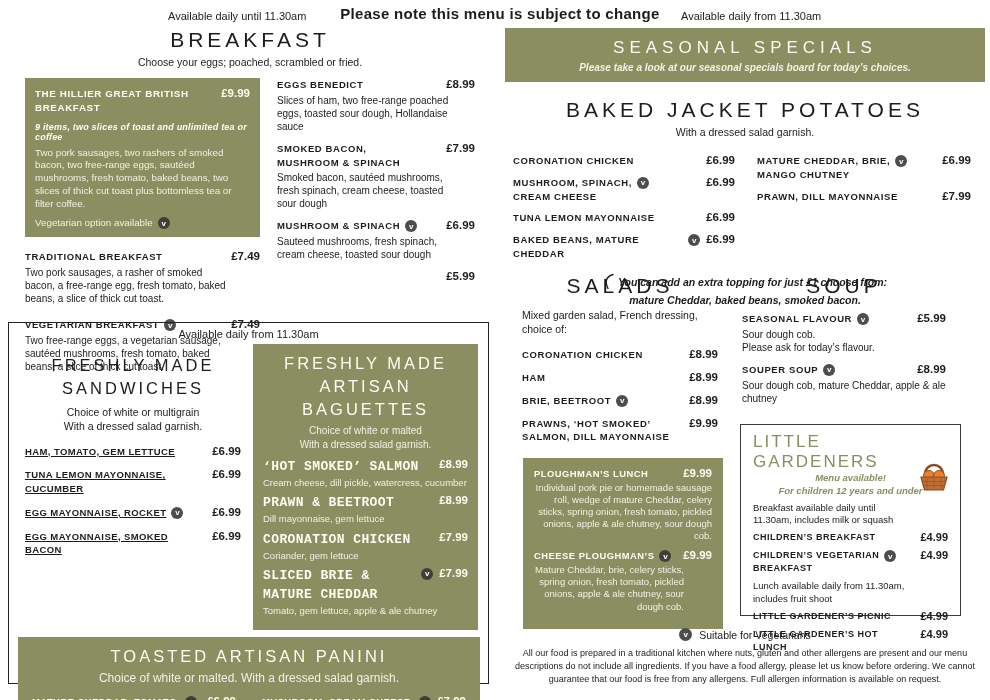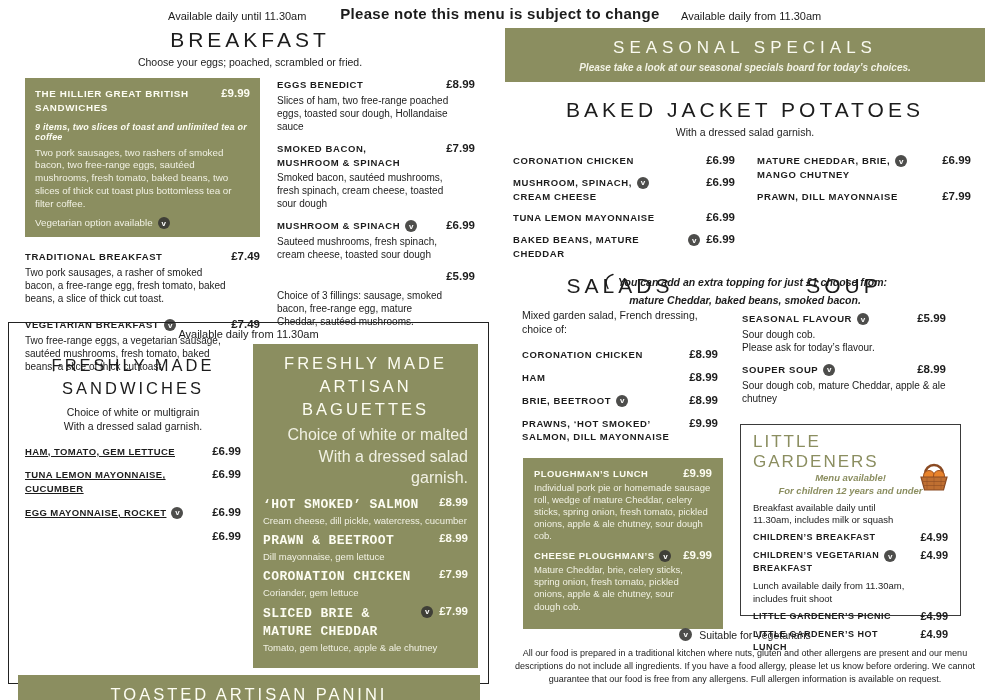--- a/index.html
+++ b/index.html
@@ -53,21 +53,21 @@
 
   
   .lunch-box{position:absolute;left:8px;top:322px;width:481px;height:362px;border:1.5px solid #222;}
   .lb-note{text-align:center;font-size:11px;margin:5px 0 2px;}
   .lb-cols{display:flex;padding:2px 10px 0 10px;}
   .sandwiches{width:230px;padding:10px 8px 0 6px;}
   .sandwiches .subs{margin:5px 0 11px;}
   .sandwiches .item{margin-bottom:10px;}
   .sandwiches .iname,.sandwiches .iname2{letter-spacing:.4px;text-decoration:underline;}
   .baguette-card{flex:1;margin-left:4px;background:var(--green);color:#fdfdf2;padding:8px 10px 8px;}
-  .baguette-card .subs{color:#f1f1e3;margin:3px 0 7px;font-size:16px;text-align:right;}
+  .baguette-card .subs{color:#f1f1e3;margin:3px 0 7px;font-size:10px;}
   .baguette-card .item{margin-bottom:5px;}
   .baguette-card .iname{font-size:13px;letter-spacing:.4px;font-family:Liberation Mono, monospace;}
   .baguette-card .idesc{color:#f1f1e3;font-size:9.5px;margin-top:0;}
   .panini-card{margin:7px 8px 0 9px;background:var(--green);color:#fdfdf2;padding:8px 14px 10px;}
   .panini-card .subs{color:#f1f1e3;margin:2px 0 9px;font-size:12px;}
   .p-cols{display:flex;}
   .p-col{flex:1;}
   .p-col + .p-col{margin-left:26px;}
   .panini-card .item{margin-bottom:7px;}
   .panini-card .iname,.panini-card .iname2{font-size:9.4px;letter-spacing:.5px;}
@@ -92,21 +92,21 @@
   .salads{position:absolute;left:522px;top:274px;width:196px;}
   .salads .intro{font-size:10.5px;line-height:1.35;margin:10px 0 12px;max-width:182px;}
   .salads .item{margin-bottom:9px;}
   .soup{position:absolute;left:742px;top:274px;width:204px;}
   .soup h2{margin-bottom:14px;}
   .soup .item{margin-bottom:9px;}
 
   
   .ploughmans{position:absolute;left:523px;top:458px;width:200px;background:var(--green);
               color:#fdfdf2;padding:9px 11px 9px;}
-  .ploughmans .item{margin-bottom:7px;}
+  .ploughmans .item{margin-bottom:7px;text-align:right;}
   .ploughmans .iname{font-size:9.4px;letter-spacing:.5px;}
   .ploughmans .idesc{color:#f1f1e3;font-size:9.5px;line-height:1.28;margin-top:1px;}
 
   
   .lg-box{position:absolute;left:740px;top:424px;width:221px;height:192px;border:1px solid #3a3a3a;
           padding:7px 12px 6px;}
   .lg-box h2{font-weight:400;font-size:17px;letter-spacing:2px;color:var(--green);}
   .lg-box .lgsub{font-size:9.5px;font-style:italic;font-weight:bold;color:var(--green);text-align:center;line-height:1.35;}
   .lg-note{font-size:9.5px;line-height:1.3;margin:4px 0 5px;max-width:152px;}
   .lg-box .item{margin-bottom:5px;}
@@ -129,21 +129,21 @@
   <div class="top-note">Please note this menu is subject to change</div>
   <div class="note-from">Available daily from 11.30am</div>
 
   <section class="breakfast">
     <h1 class="title-lg">BREAKFAST</h1>
     <p class="center sub">Choose your eggs; poached, scrambled or fried.</p>
     <div class="b-cols">
       <div class="b-left">
         <div class="green-card green-bg">
           <div class="ihead">
-            <span class="iname">THE HILLIER GREAT BRITISH SANDWICHES</span>
+            <span class="iname">THE HILLIER GREAT BRITISH BREAKFAST</span>
             <span class="iprice">£9.99</span>
           </div>
           <div class="tagline">9 items, two slices of toast and unlimited tea or coffee</div>
           <div class="idesc">Two pork sausages, two rashers of smoked bacon, two free-range eggs, sautéed mushrooms, fresh tomato, baked beans, two slices of thick cut toast plus bottomless tea or filter coffee.</div>
           <div class="vegnote">
             <span>Vegetarian option available</span>
             <span class="vicon">v</span>
           </div>
         </div>
         <div class="item">
@@ -182,21 +182,20 @@
             <span class="iname">MUSHROOM &amp; SPINACH</span>
             <span class="vicon">v</span>
             <span class="iprice">£6.99</span>
           </div>
           <div class="idesc">Sauteed mushrooms, fresh spinach, cream cheese, toasted sour dough</div>
         </div>
         <div class="item">
           <div class="ihead">
             <span class="iprice">£5.99</span>
           </div>
-          <div class="idesc" style="margin-top:6px">Choice of 3 fillings: sausage, smoked bacon, free-range egg, mature Cheddar, sautéed mushrooms.</div>
         </div>
       </div>
     </div>
   </section>
 
   <section class="seasonal green-bg">
     <h2>SEASONAL SPECIALS</h2>
     <div class="ssub">Please take a look at our seasonal specials board for today’s choices.</div>
   </section>
 
@@ -331,20 +330,21 @@
         </div>
         <div class="item">
           <div class="ihead">
               <span class="iname">EGG MAYONNAISE, ROCKET</span>
               <span class="vicon">v</span>
               <span class="iprice">£6.99</span>
             </div>
         </div>
         <div class="item">
           <div class="ihead">
+              <span class="iname">EGG MAYONNAISE, SMOKED BACON</span>
               <span class="iprice">£6.99</span>
             </div>
         </div>
       </div>
       <div class="baguette-card green-bg">
         <h2 class="title-md"><span>FRESHLY MADE</span><br><span>ARTISAN BAGUETTES</span></h2>
         <div class="subs center sub"><span>Choice of white or malted</span><br><span>With a dressed salad garnish.</span></div>
         <div class="item">
           <div class="ihead">
               <span class="iname">‘HOT SMOKED’ SALMON</span>

